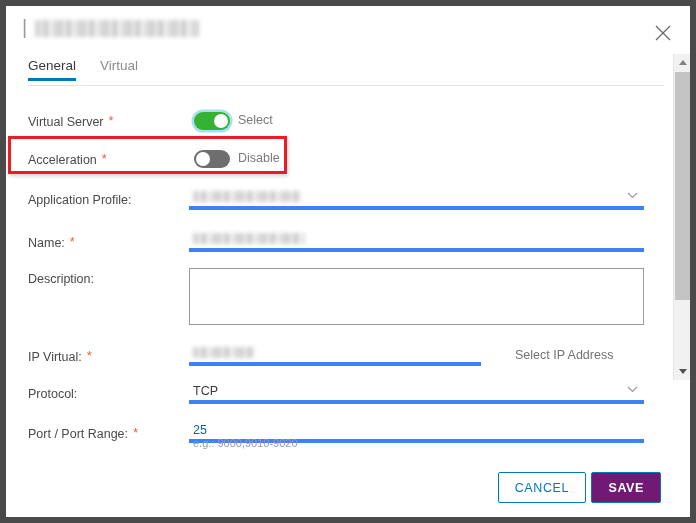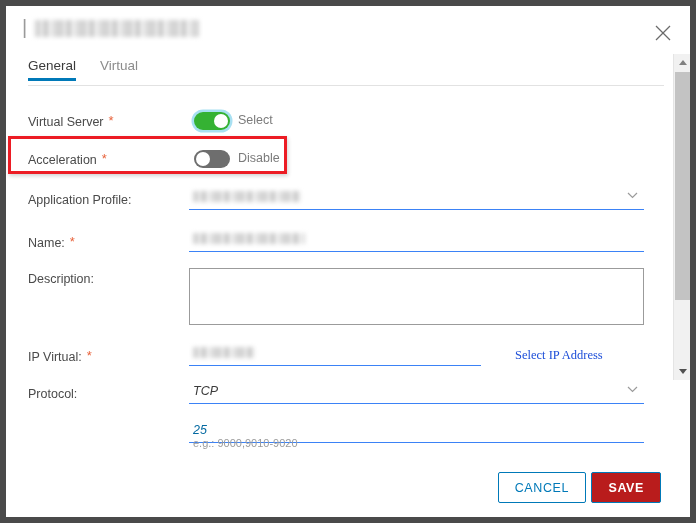--- a/index.html
+++ b/index.html
@@ -164,23 +164,22 @@
     width: 279px; height: 38px;
     border: 3px solid #ec1c24;
     background: transparent;
     pointer-events: none;
     box-shadow: 1px 2px 4px rgba(0,0,0,.18);
   }
   .field-box {
     position: absolute;
     left: 183px;
     width: 455px;
-    border-bottom: 1px solid #3b82f6;
+    border-bottom: 4px solid #3b82f6;
     height: 20px;
-    font-style: italic;
   }
   .field-box.short { width: 292px; }
   .field-box .inner { position: absolute; left: 4px; top: 1px; }
 
   .chevron {
     position: absolute;
     right: 6px; top: 2px;
     width: 11px; height: 7px;
   }
   .chevron svg { display: block; }
@@ -195,24 +194,23 @@
     font-size: 12.5px;
     color: #3b3b3b;
     padding: 5px 6px;
     resize: none;
     outline: none;
   }
 
   .link {
     position: absolute;
     font-size: 12.5px;
-    color: #1d4ed8;
-    cursor: pointer;
-    white-space: nowrap;
-    font-family: Liberation Serif, serif;
+    color: #737373;
+    cursor: pointer;
+    white-space: nowrap;
   }
   .hint {
     position: absolute;
     left: 187px;
     font-size: 11px;
     color: #9b9b9b;
     white-space: nowrap;
   }
 
   
@@ -267,21 +265,21 @@
     padding: 8px 16px;
   }
   .btn-cancel {
     right: 104px;
     background: #ffffff;
     border: 1px solid #0079b8;
     color: #0079b8;
   }
   .btn-save {
     right: 29px;
-    background: #b91c1c;
+    background: #701a75;
     border: 1px solid #0079b8;
     color: #ffffff;
     font-weight: bold;
   }
 </style>
 </head>
 <body>
 
 <div id="app">
   <div class="dialog">
@@ -375,20 +373,23 @@
           <span class="inner" style="font-size:12.5px;color:#3b3b3b;top:0">TCP</span>
           <span class="chevron">
             <svg width="11" height="7" viewBox="0 0 11 7">
               <polyline points="1,1 5.5,5.5 10,1" fill="none" stroke="#9b9b9b" stroke-width="1.2"></polyline>
             </svg>
           </span>
         </div>
       </div>
 
       <div class="row" style="top:333px;height:40px">
+        <div class="lbl" style="top:4px">
+          <span>Port / Port Range:</span><span class="req">*</span>
+        </div>
         <div class="field-box" style="top:2px">
           <span class="inner" style="font-size:12.5px;color:#0369a1;top:0">25</span>
         </div>
         <div class="hint" style="top:16px">e.g.: 9000,9010-9020</div>
       </div>
 
     </div>
 
     <div class="scrollbar">
       <div class="sb-arrow up">

